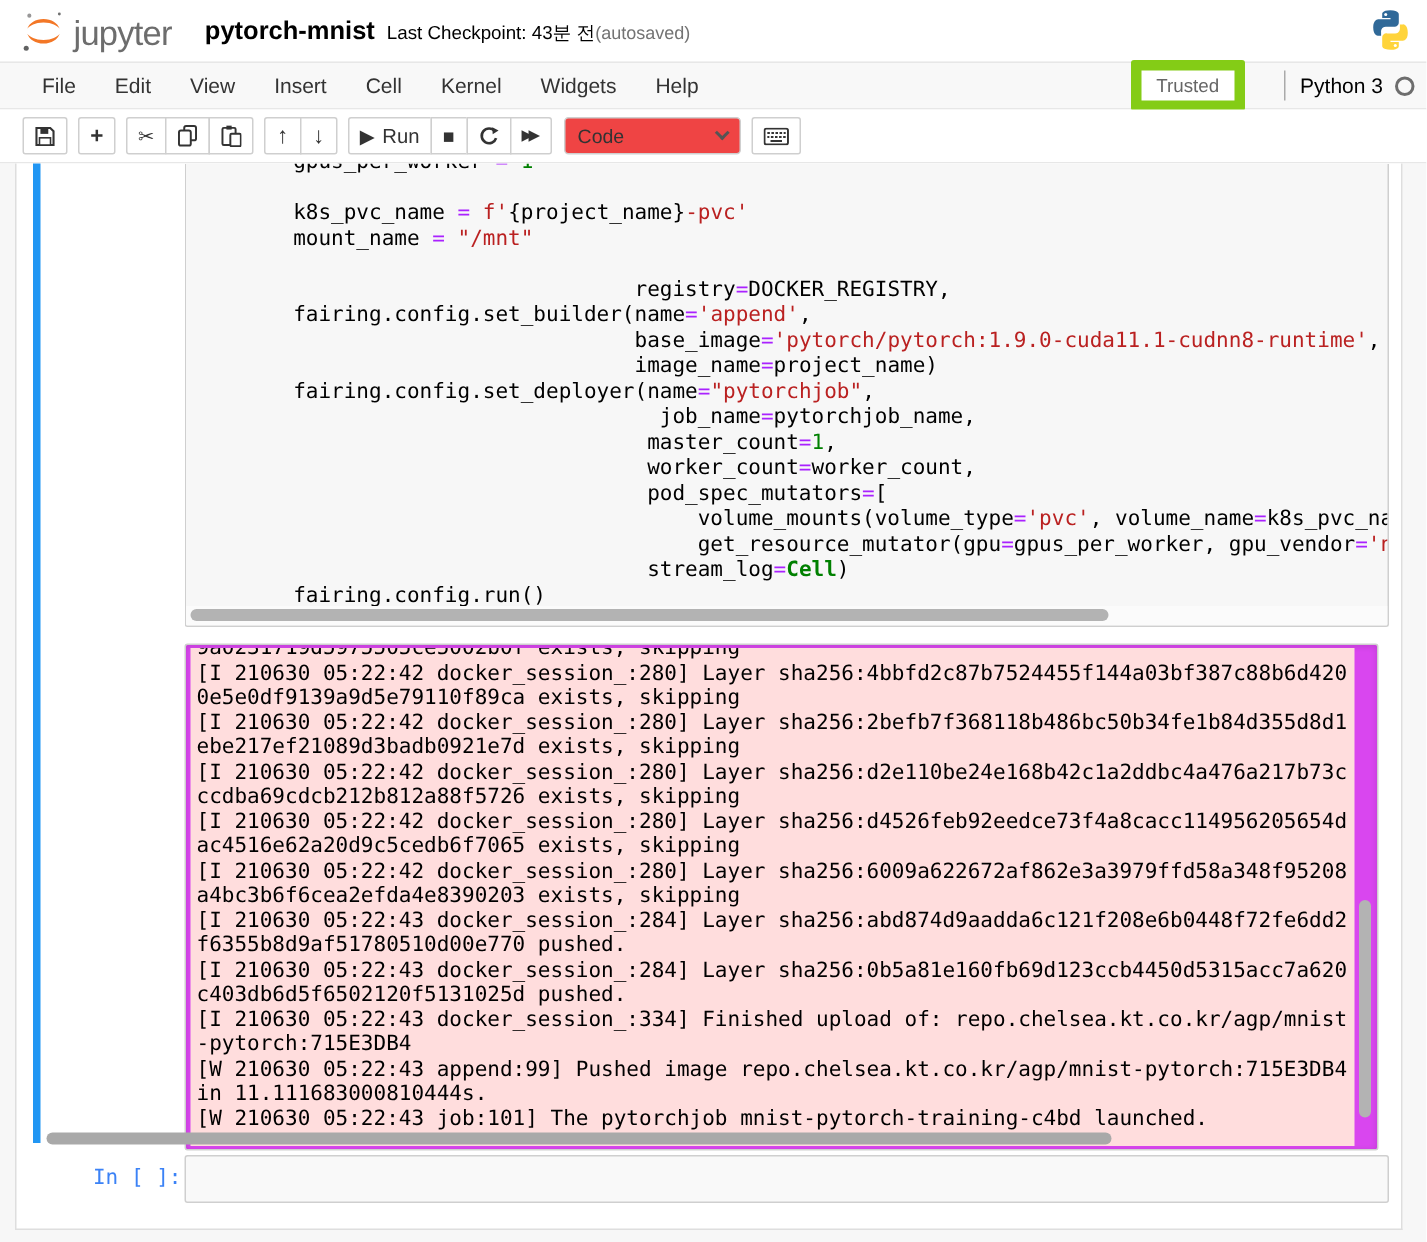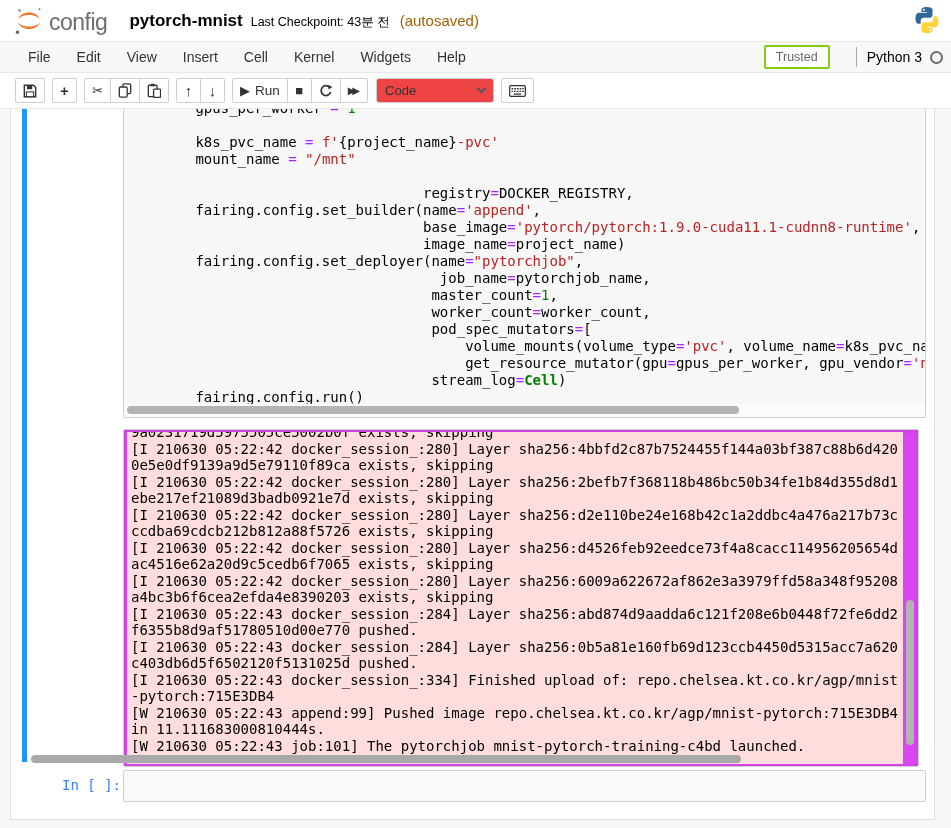--- a/index.html
+++ b/index.html
@@ -8,29 +8,29 @@
     width:951px; height:828px; overflow:hidden; position:relative;
     background:#fff; font-family:"Liberation Sans", sans-serif; color:#333;
   }
   
   .hdr { position:absolute; left:0; top:0; width:951px; height:41px; background:#fff; display:flex; align-items:center; }
   .logo { display:flex; align-items:center; margin-left:13px; cursor:pointer; }
   .logo-text { font-size:23px; color:#6d6d6d; letter-spacing:-0.5px; margin-left:4px; margin-top:4px; }
   .titlebox { display:flex; align-items:baseline; margin-left:22px; }
   .nb-title { font-size:17px; font-weight:bold; color:#000; }
   .checkpoint { font-size:12.5px; color:#000; margin-left:8px; }
-  .autosaved { font-size:15px; color:#a16207; margin-left:10px; }
+  .autosaved { font-size:12px; color:#737373; }
   .pylogo { position:absolute; right:9px; top:5px; }
   
   .menubar { position:absolute; left:0; top:41px; width:951px; height:32px; background:#f8f8f8;
     border-top:1px solid #e7e7e7; border-bottom:1px solid #e7e7e7; display:flex; align-items:center; }
   .menu-items { display:flex; margin-left:15px;justify-content:center; }
   .menu-item { font-size:14px; color:#333; padding:0 13px; line-height:30px; cursor:pointer; }
   .menu-right { position:absolute; right:8px; top:0; height:30px; display:flex; align-items:center; }
-  .trusted-btn { font-size:12.5px; color:#666; background:#fff; border:2px solid #84cc16; border-radius:2px;
+  .trusted-btn { font-size:12.5px; color:#666; background:#fff; border:7px solid #84cc16; border-radius:2px;
     padding:3px 10px; margin-right:26px; cursor:pointer; }
   .kdivider { width:1px; height:20px; background:#aaa; margin-right:10px; }
   .kernel-name { font-size:14px; color:#000; margin-right:8px; }
   .kernel-circle { width:13px; height:13px; border:2px solid #6d6d6d; border-radius:50%; }
   
   .toolbar { position:absolute; left:0; top:73px; width:951px; height:36px; background:#fff;
     border-bottom:1px solid #e7e7e7; display:flex; align-items:center; }
   .btn-group { display:flex; margin-left:7px; }
   .btn-group:first-child { margin-left:15px; }
   .tbtn { height:25px; min-width:25px; background:#fff; border:1px solid #cfcfcf; margin-left:-1px;
@@ -85,21 +85,21 @@
   <div class="logo">
     <span>
       <svg width="32" height="32" viewBox="0 0 40 40">
         <path d="M20 27c-7 0-11.5-2.6-13.5-5.2 1.6 4.8 6.9 8.2 13.5 8.2s11.9-3.4 13.5-8.2C31.5 24.4 27 27 20 27z" fill="#f37726"></path>
         <path d="M20 12.5c7 0 11.5 2.6 13.5 5.2C31.9 12.9 26.6 9.5 20 9.5S8.1 12.9 6.5 17.7c2-2.6 6.5-5.2 13.5-5.2z" fill="#f37726"></path>
         <circle cx="8.2" cy="6.8" r="1.7" fill="#989798"></circle>
         <circle cx="33.2" cy="5.4" r="1.2" fill="#6f7070"></circle>
         <circle cx="5.6" cy="34" r="2.1" fill="#616262"></circle>
       </svg>
     </span>
-    <span class="logo-text">config</span>
+    <span class="logo-text">jupyter</span>
   </div>
   <div class="titlebox">
     <span class="nb-title">pytorch-mnist</span>
     <span class="checkpoint">Last Checkpoint: 43분 전</span>
     <span class="autosaved">(autosaved)</span>
   </div>
   <div class="pylogo">
     <svg width="30" height="30" viewBox="0 0 32 32">
       <path d="M15.9 2c-6.2 0-5.8 2.7-5.8 2.7l0 2.8h5.9v0.8H7.7S3.7 7.9 3.7 14.1s3.5 6 3.5 6h2.1v-2.9s-0.1-3.5 3.4-3.5h5.9s3.3 0.1 3.3-3.2V5.2S22.4 2 15.9 2z" fill="#306998"></path>
       <circle cx="12.6" cy="5" r="1.1" fill="#fff"></circle>

